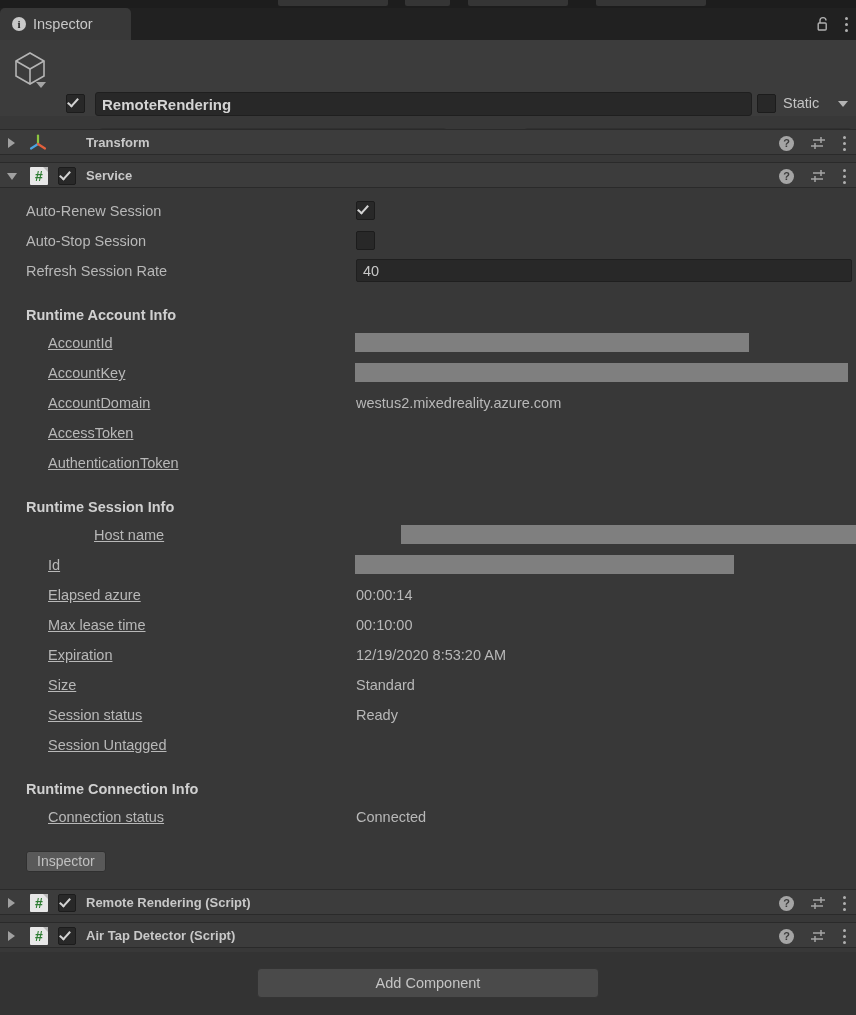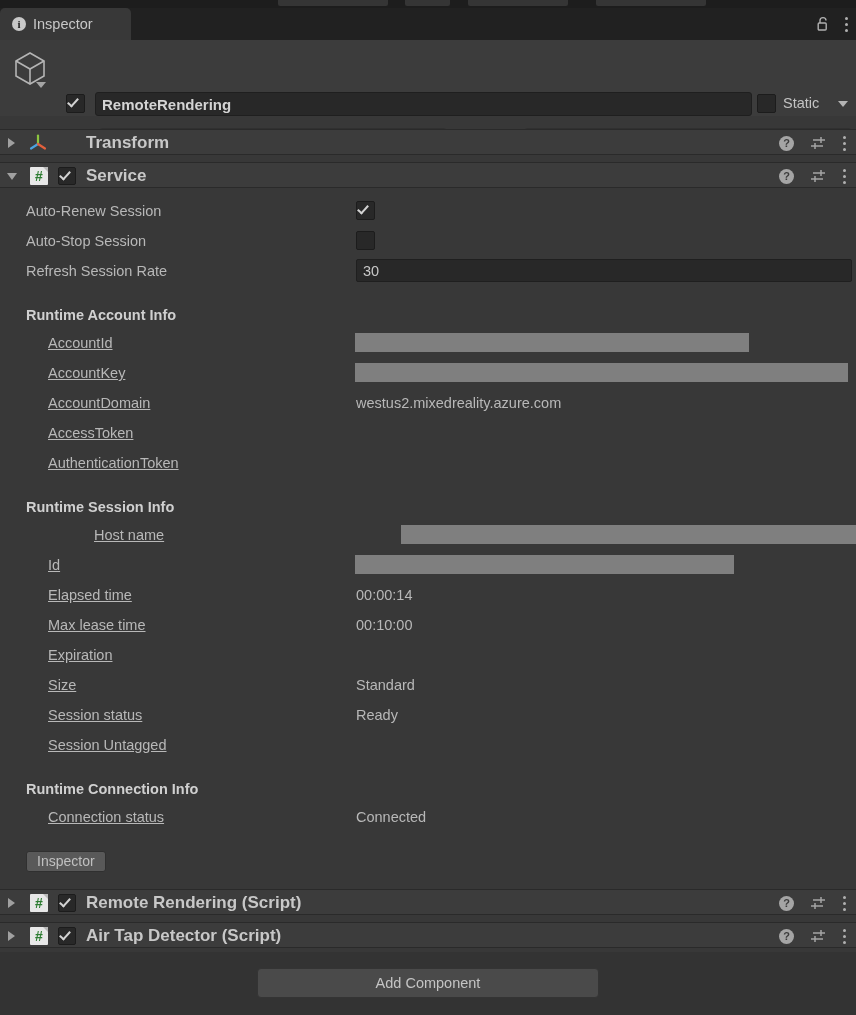--- a/index.html
+++ b/index.html
@@ -157,21 +157,21 @@
     content: ""; position: absolute; right: 0; top: 0;
     border-left: 5px solid transparent; border-top: 5px solid #b9b9b9;
   }
   .comp-enable {
     position: absolute; left: 58px; top: 4px;
     width: 18px; height: 18px;
     background: #282828; border: 1px solid #1c1c1c; border-radius: 2px;
   }
   .comp-title {
     position: absolute; left: 86px; top: 4px;
-    font-size: 17px; font-weight: bold; color: #c8c8c8; line-height: 18px;
+    font-size: 13px; font-weight: bold; color: #c8c8c8; line-height: 18px;
   }
   .comp-title.no-chk { left: 86px; }
   .comp-icons {
     position: absolute; right: 10px; top: 0; height: 26px;
     display: flex; align-items: center; gap: 16px;
   }
   .help-icon {
     width: 15px; height: 15px; border-radius: 50%;
     background: #a5a5a5; color: #3c3c3c;
     font-size: 11px; font-weight: bold; text-align: center; line-height: 15px;
@@ -369,21 +369,21 @@
   </div>
 
   <div class="prop" style="top:226px;">
     <span class="pname lvl0">Auto-Stop Session</span>
     <span class="pchk"></span>
   </div>
 
   <div class="prop" style="top:256px;">
     <span class="pname lvl0">Refresh Session Rate</span>
     <span class="num-field">
-      <span>30</span>
+      <span>40</span>
     </span>
   </div>
 
   <div class="section-head" style="top:300px;">Runtime Account Info</div>
 
   <div class="prop" style="top:328px;">
     <span class="pname lvl1">AccountId</span>
     <span class="redact" style="left:355px; top:5px; width:394px; height:19px;"></span>
   </div>
 
@@ -413,31 +413,32 @@
     <span class="pname lvl1">Host name</span>
     <span class="redact" style="left:355px; top:5px; width:496px; height:19px;"></span>
   </div>
 
   <div class="prop" style="top:550px;">
     <span class="pname lvl1">Id</span>
     <span class="redact" style="left:355px; top:5px; width:379px; height:19px;"></span>
   </div>
 
   <div class="prop" style="top:580px;">
-    <span class="pname lvl1">Elapsed time</span>
+    <span class="pname lvl1">Elapsed azure</span>
     <span class="pval">00:00:14</span>
   </div>
 
   <div class="prop" style="top:610px;">
     <span class="pname lvl1">Max lease time</span>
     <span class="pval">00:10:00</span>
   </div>
 
   <div class="prop" style="top:640px;">
     <span class="pname lvl1">Expiration</span>
+    <span class="pval">12/19/2020 8:53:20 AM</span>
   </div>
 
   <div class="prop" style="top:670px;">
     <span class="pname lvl1">Size</span>
     <span class="pval">Standard</span>
   </div>
 
   <div class="prop" style="top:700px;">
     <span class="pname lvl1">Session status</span>
     <span class="pval">Ready</span>

